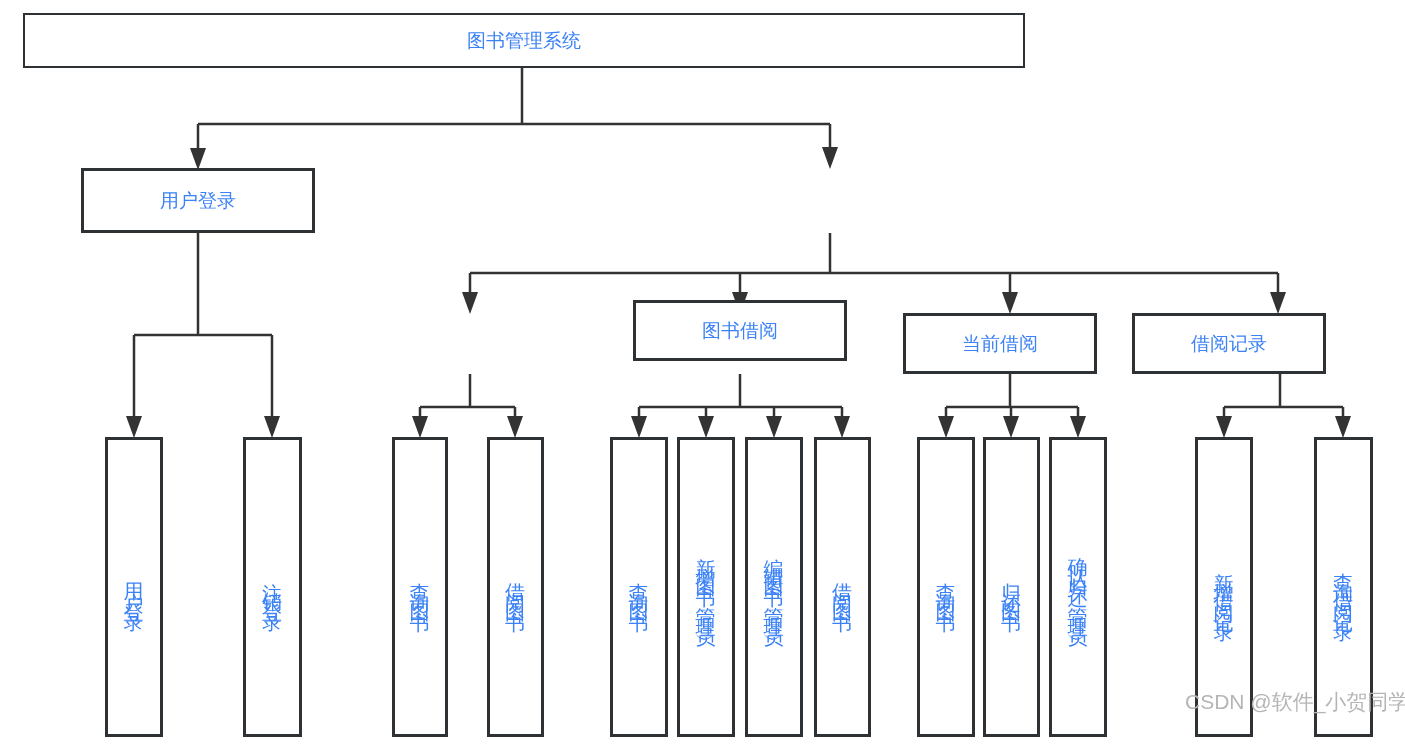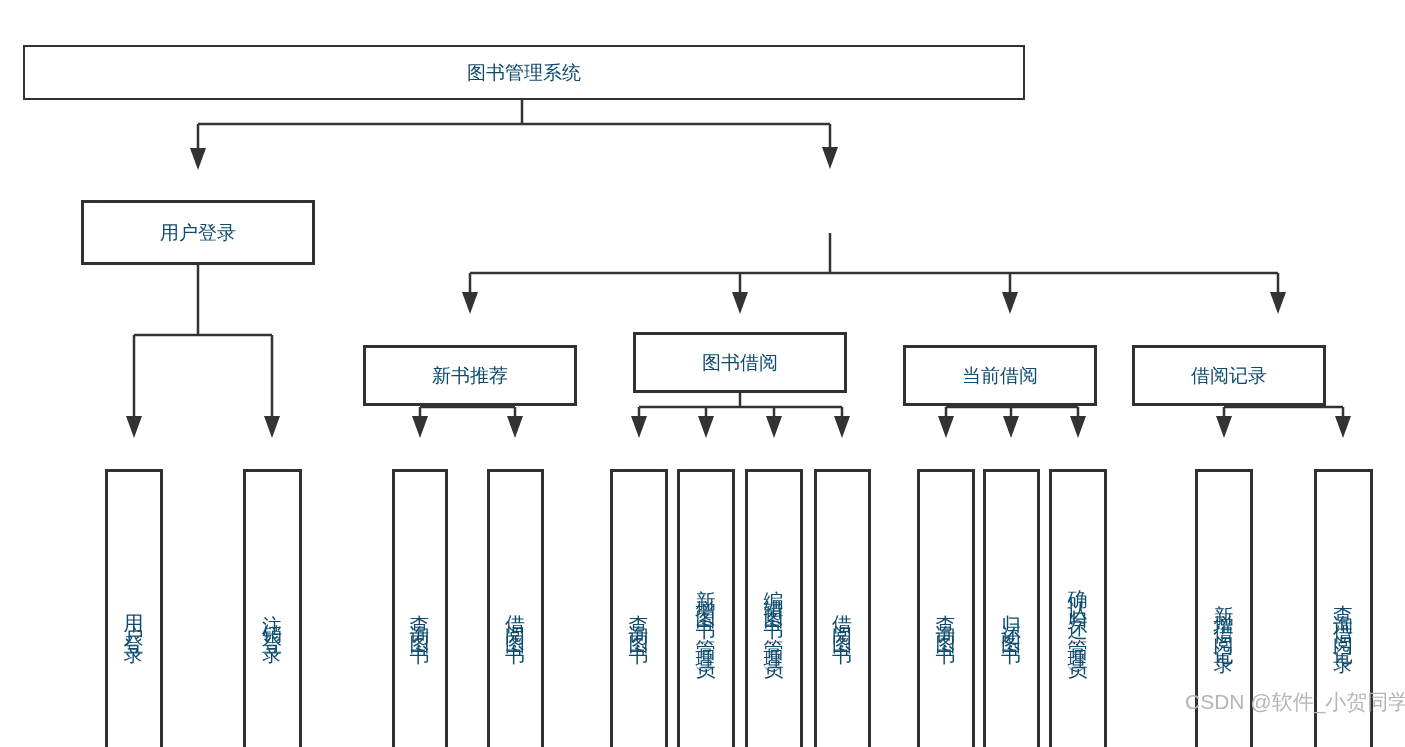--- a/index.html
+++ b/index.html
@@ -5,21 +5,21 @@
   * { margin:0; padding:0; box-sizing:border-box; }
   html,body { background:#ffffff; }
   body { font-family:"Liberation Sans","DejaVu Sans",sans-serif; color:#333333; }
   .canvas {
     position:relative; width:1405px; height:747px; background:#ffffff; overflow:hidden;
   }
   .edges { position:absolute; left:0; top:0; }
   .node {
     position:absolute; background:#ffffff; border:3px solid #2f3235;
     display:flex; align-items:center; justify-content:center;
-    font-size:19px; color:#0c4a6e; text-align:center; z-index:2;margin-top:32px;
+    font-size:19px; color:#3b82f6; text-align:center; z-index:2;
   }
   .node.root { border-width:2px; }
   .vnode {
     writing-mode:vertical-rl; text-orientation:mixed;
     font-size:20px; letter-spacing:10px; line-height:1.1;
   }
   .watermark {
     position:absolute; left:1185px; top:688px; width:212px;
     font-size:21px; color:#b5b5b5; z-index:3; white-space:nowrap;
   }
@@ -59,21 +59,20 @@
       <polygon points="1070,416 1086,416 1078,438"></polygon>
       <polygon points="1216,416 1232,416 1224,438"></polygon>
       <polygon points="1335,416 1351,416 1343,438"></polygon>
     </g>
   </svg>
 
   <div class="node root" style="left:23px;top:13px;width:1002px;height:55px">图书管理系统</div>
 
   <div class="node" style="left:81px;top:168px;width:234px;height:65px">用户登录</div>
 
-  <div class="node" style="left:363px;top:313px;width:214px;height:61px">新书推荐</div>
   <div class="node" style="left:633px;top:300px;width:214px;height:61px">图书借阅</div>
   <div class="node" style="left:903px;top:313px;width:194px;height:61px">当前借阅</div>
   <div class="node" style="left:1132px;top:313px;width:194px;height:61px">借阅记录</div>
 
   <div class="node vnode" style="left:105px;top:437px;width:58px;height:300px">用户登录</div>
   <div class="node vnode" style="left:243px;top:437px;width:59px;height:300px">注销登录</div>
 
   <div class="node vnode" style="left:392px;top:437px;width:56px;height:300px">查询图书</div>
   <div class="node vnode" style="left:487px;top:437px;width:57px;height:300px">借阅图书</div>
 

